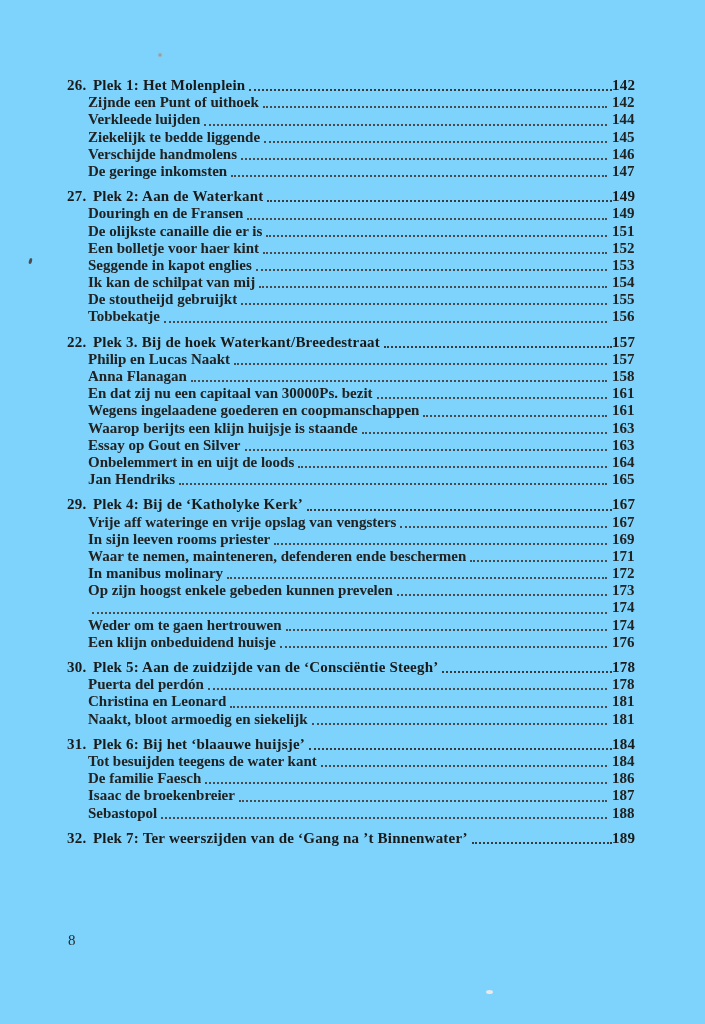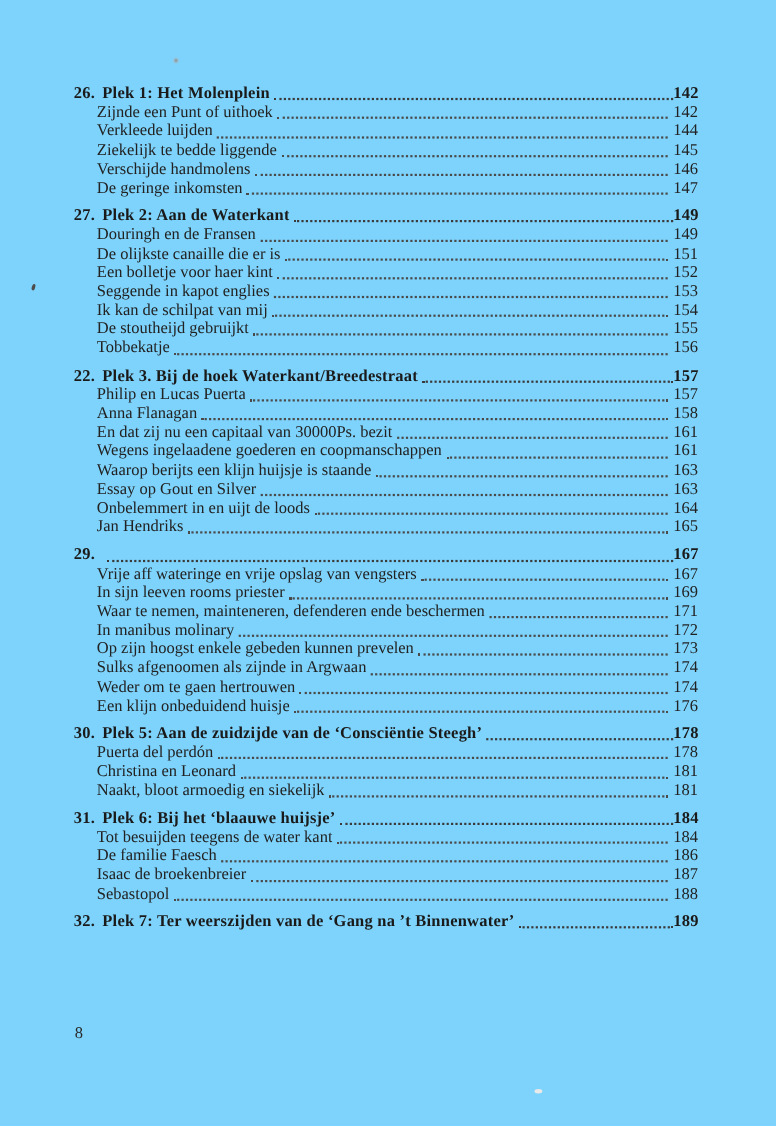--- a/index.html
+++ b/index.html
@@ -26,20 +26,21 @@
   .toc-section { margin-top: 8px; }
   .toc-section:first-child { margin-top: 0; }
 
   .row {
     display: flex;
     align-items: baseline;
     height: 17.2px;
     font-size: 15px;
     line-height: 17.2px;
     white-space: nowrap;
+    font-weight: bold;
   }
   .row.heading {
     font-weight: bold;
     color: #1a1a1a;
     letter-spacing: 0.2px;
   }
   .num {
     flex: 0 0 26px;
     font-weight: bold;
   }
@@ -189,21 +190,21 @@
 
   <section class="toc-section">
     <div class="row heading">
       <span class="num">22.</span>
       <span class="title">Plek 3. Bij de hoek Waterkant/Breedestraat</span>
       <span class="leader"></span>
       <span class="pg">157</span>
     </div>
     <div class="items">
   <div class="row item">
-    <span class="title">Philip en Lucas Puerta</span>
+    <span class="title">Philip en Lucas Naakt</span>
     <span class="leader"></span>
     <span class="pg">157</span>
   </div>
 
   <div class="row item">
     <span class="title">Anna Flanagan</span>
     <span class="leader"></span>
     <span class="pg">158</span>
   </div>
 
@@ -241,20 +242,21 @@
     <span class="title">Jan Hendriks</span>
     <span class="leader"></span>
     <span class="pg">165</span>
   </div>
 </div>
   </section>
 
   <section class="toc-section">
     <div class="row heading">
       <span class="num">29.</span>
+      <span class="title">Plek 4: Bij de ‘Katholyke Kerk’</span>
       <span class="leader"></span>
       <span class="pg">167</span>
     </div>
     <div class="items">
   <div class="row item">
     <span class="title">Vrije aff wateringe en vrije opslag van vengsters</span>
     <span class="leader"></span>
     <span class="pg">167</span>
   </div>
 
@@ -276,21 +278,20 @@
     <span class="pg">172</span>
   </div>
 
   <div class="row item">
     <span class="title">Op zijn hoogst enkele gebeden kunnen prevelen</span>
     <span class="leader"></span>
     <span class="pg">173</span>
   </div>
 
   <div class="row item">
-    <span class="title">Sulks afgenoomen als zijnde in Argwaan</span>
     <span class="leader"></span>
     <span class="pg">174</span>
   </div>
 
   <div class="row item">
     <span class="title">Weder om te gaen hertrouwen</span>
     <span class="leader"></span>
     <span class="pg">174</span>
   </div>
 

